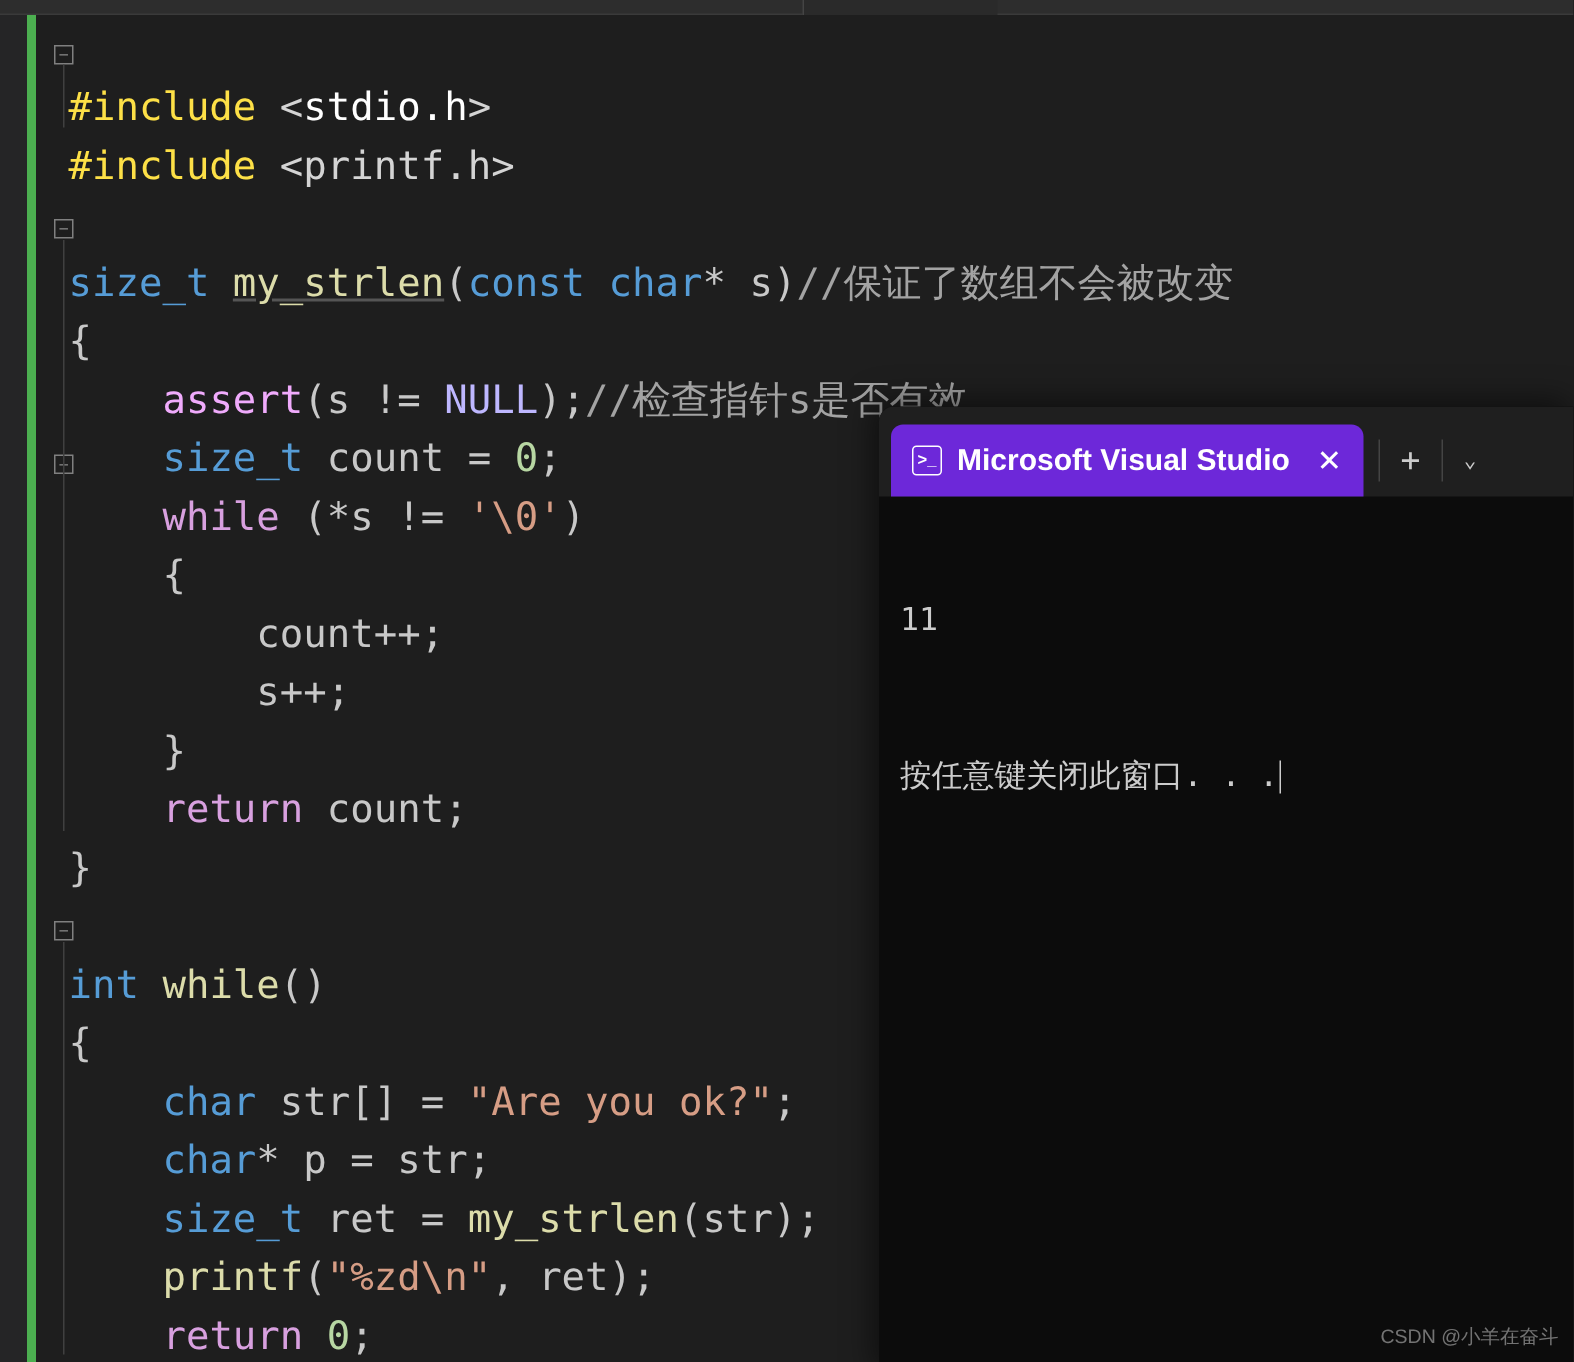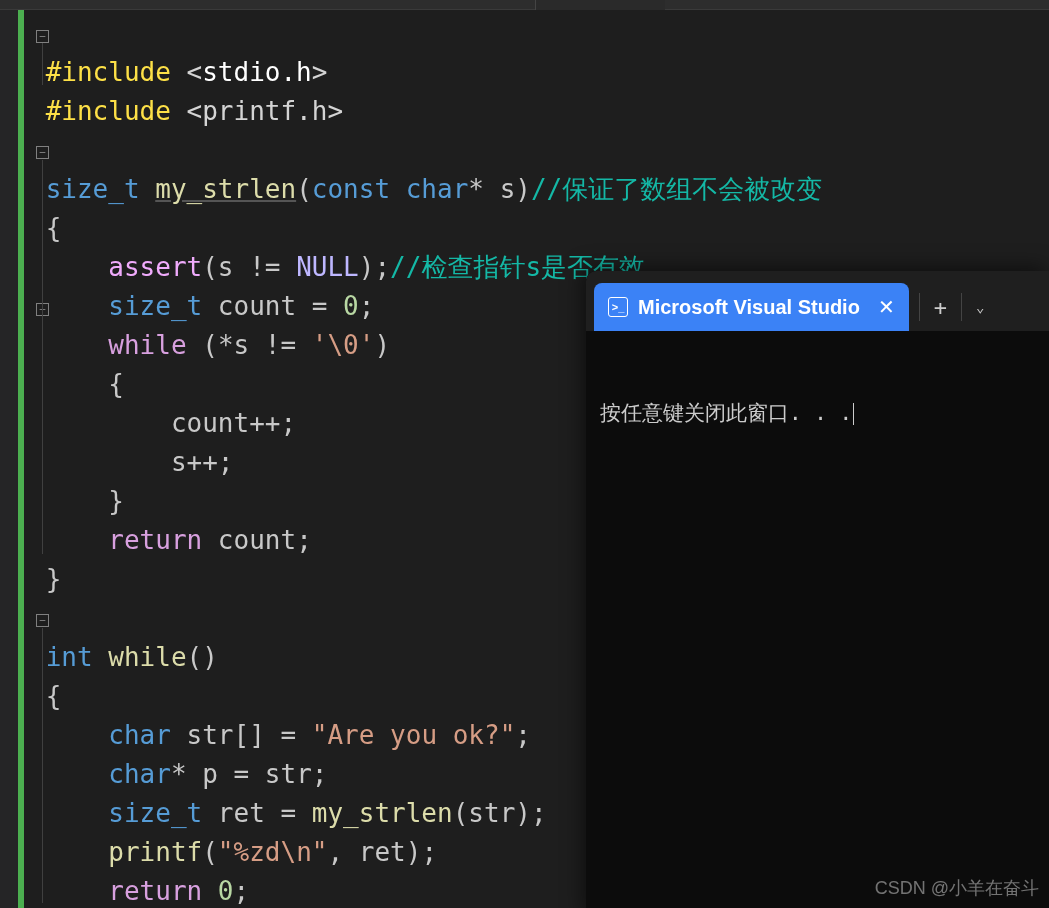--- a/index.html
+++ b/index.html
@@ -60,21 +60,21 @@
     cursor: pointer;
   }
   
   .kw-blue   { color: #569cd6; }     
   .preproc-gray { color: #fde047; }
   .header    { color: #d16969; }
   .func      { color: #dcdcaa; }     
   .ident     { color: #c8c8c8; }
   .paren     { color: #c8c8c8; }
   .op        { color: #c8c8c8; }
-  .comment   { color: #14b8a6; }
+  .comment   { color: #a3a3a3; }
   .macro     { color: #beb7ff; }
   .num       { color: #b8d7a3; }
   .str       { color: #d69d85; }
   .brace     { color: #c8c8c8; }
   .white     { color: #d4d4d4; }
 
   
   .terminal {
     position: absolute;
     left: 586px;
@@ -87,21 +87,21 @@
     overflow: hidden;
   }
   .term-titlebar {
     height: 60px;
     background: #1f1f1f;
     display: flex;
     align-items: flex-end;
     padding-left: 8px;
   }
   .term-tab {
-    background: #3b82f6;
+    background: #6d28d9;
     height: 48px;
     border-radius: 8px 8px 0 0;
     display: flex;
     align-items: center;
     padding: 16px 14px;
     gap: 10px;
     color: #fff;
     font-family: 'Segoe UI', sans-serif;
     font-size: 20px;
     margin-bottom: 0;
@@ -156,21 +156,21 @@
     background: #ccc;
     vertical-align: text-bottom;
     margin-left: 1px;
   }
   .watermark {
     position: absolute;
     right: 10px;
     bottom: 8px;
     color: rgba(200,200,200,0.55);
     font-family: 'Microsoft YaHei', sans-serif;
-    font-size: 18px;
+    font-size: 13px;
   }
   .guideline {
     position: absolute;
     width: 1px;
     background: #404040;
   }
   .tab-header-remnant {
     position: absolute;
     left: 535px;
     top: -6px;
@@ -233,18 +233,19 @@
         <span class="term-close">✕</span>
       </div>
       <div class="term-controls">
         <div class="term-divider"></div>
         <span class="term-plus">+</span>
         <div class="term-divider"></div>
         <span class="term-chevron">⌄</span>
       </div>
     </div>
     <div class="term-body">
+      <div class="term-output">11</div>
       <div><span>按任意键关闭此窗口. . .</span><span class="cursor-blink"></span></div>
     </div>
   </div>
 
   <div class="watermark">CSDN @小羊在奋斗</div>
 </div>
 
 </body></html>

